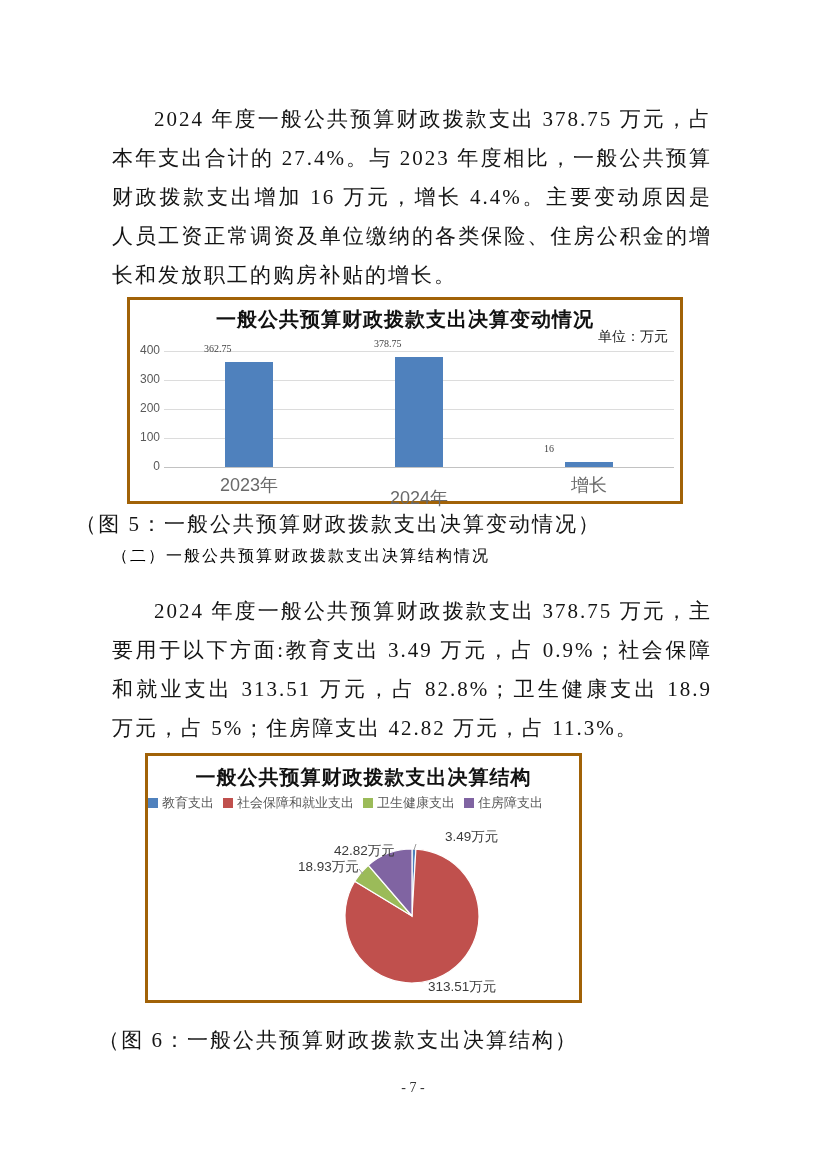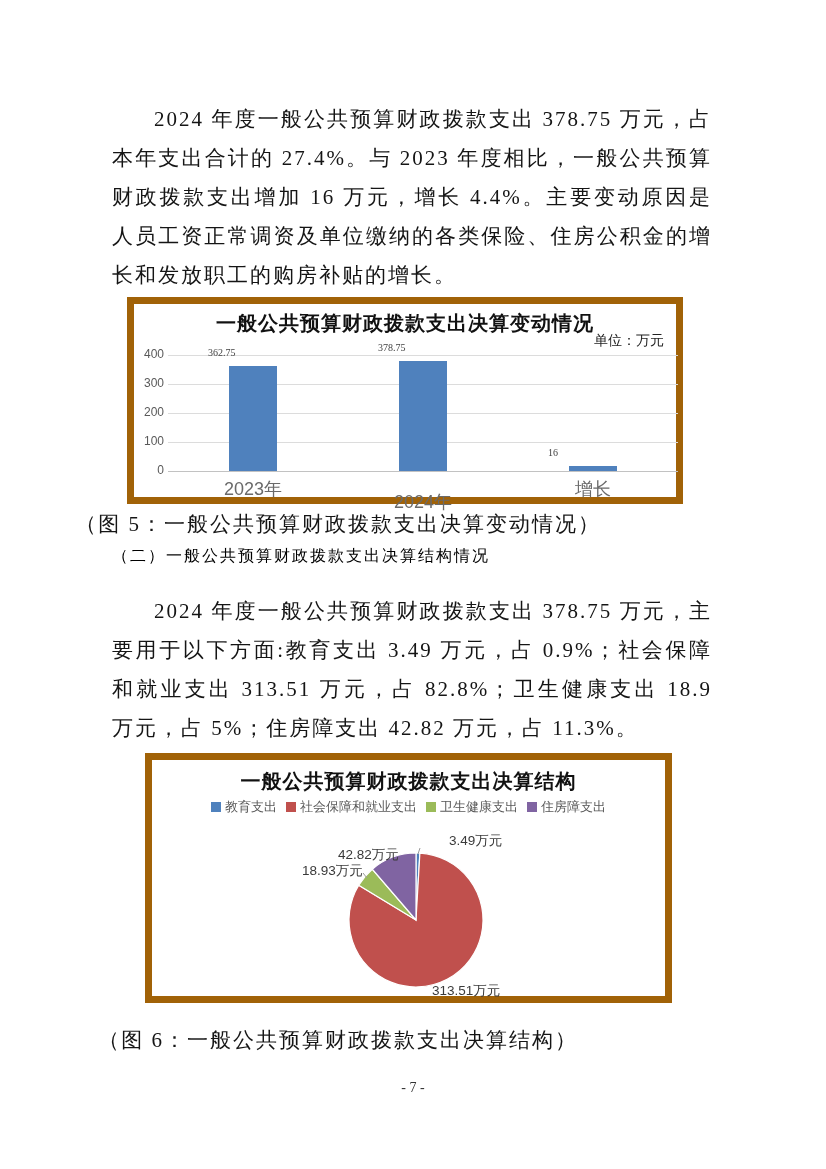--- a/index.html
+++ b/index.html
@@ -51,24 +51,24 @@
     left: 0;
     top: 1080px;
     width: 826px;
     text-align: center;
     font-size: 14px;
     color: #333333;
   }
   .chart-box {
     position: absolute;
     background: #ffffff;
-    border: 7px solid #a16207;
+    border: 3px solid #a16207;
   }
   #bar-chart-box { left: 127px; top: 297px; width: 556px; height: 207px; }
-  #pie-chart-box { left: 145px; top: 753px; width: 527px; height: 250px; }
+  #pie-chart-box { left: 145px; top: 753px; width: 437px; height: 250px; }
   .chart-title {
     position: absolute;
     left: 0; right: 0;
     text-align: center;
     font-family: "Liberation Serif", "DejaVu Serif", serif;
     font-weight: bold;
     color: #111111;
   }
   #bar-chart-title { top: 6px; font-size: 20px; letter-spacing: 1px; }
   #pie-chart-title { top: 8px; font-size: 20px; letter-spacing: 1px; }
@@ -102,21 +102,21 @@
     width: 170px;
     text-align: center;
     font-family: "Liberation Sans", "DejaVu Sans", sans-serif;
     font-size: 18px;
     color: #6a6a6a;
   }
   #pie-legend {
     position: absolute;
     left: 0; right: 0; top: 38px;
     display: flex;
-    justify-content: center;
+    justify-content: flex-start;
     align-items: center;
     gap: 9px;
     font-family: "Liberation Sans", "DejaVu Sans", sans-serif;
     font-size: 13px;
     color: #595959;
   }
   .legend-item { display: flex; align-items: center; gap: 4px; white-space: nowrap; }
   .legend-swatch { width: 10px; height: 10px; display: inline-block; }
   #pie-svg { position: absolute; left: 0; top: 0; }
   .pie-slice-label {

